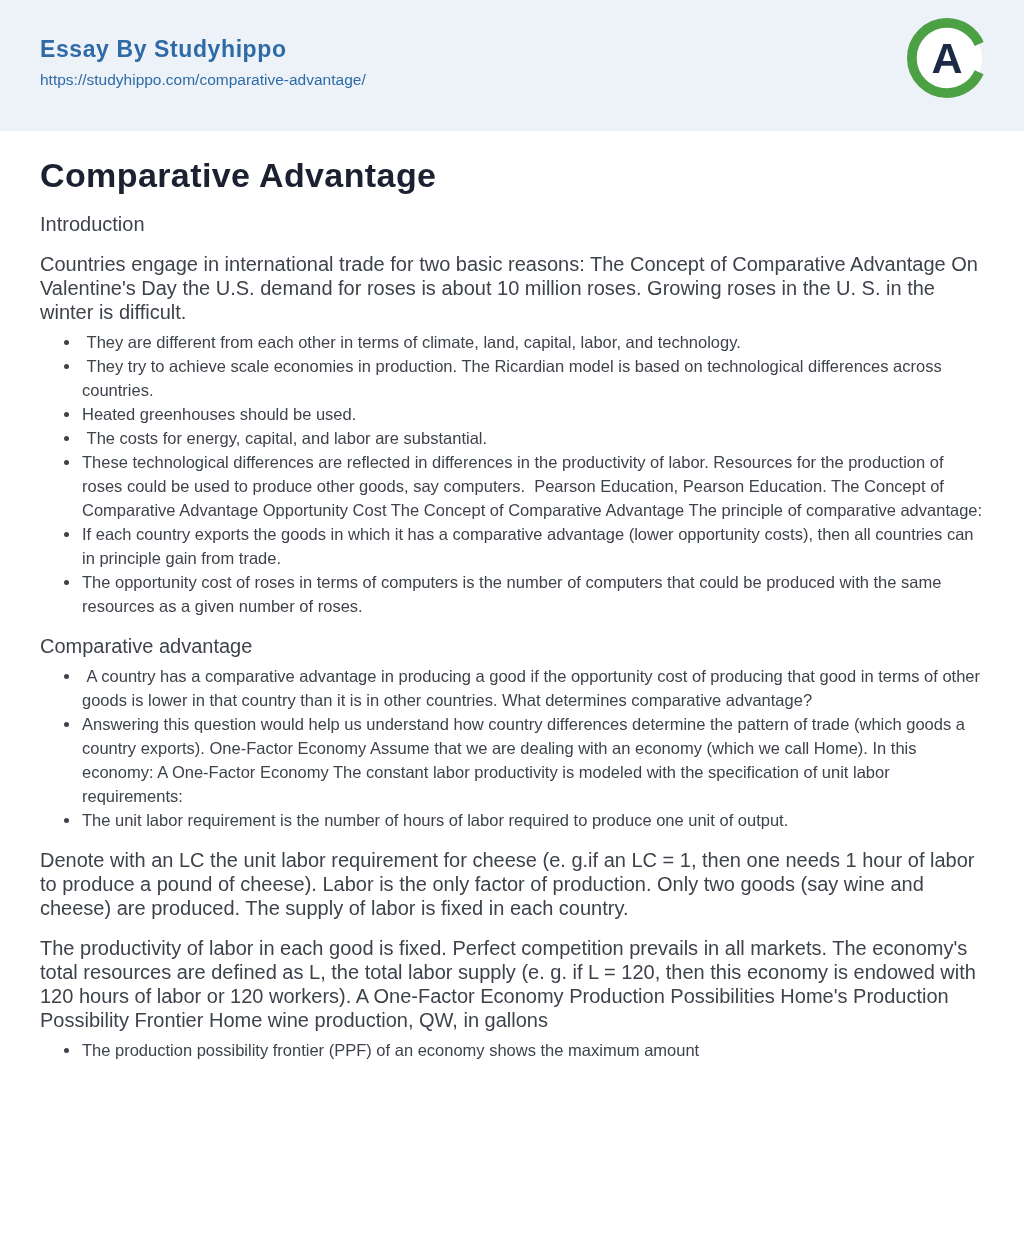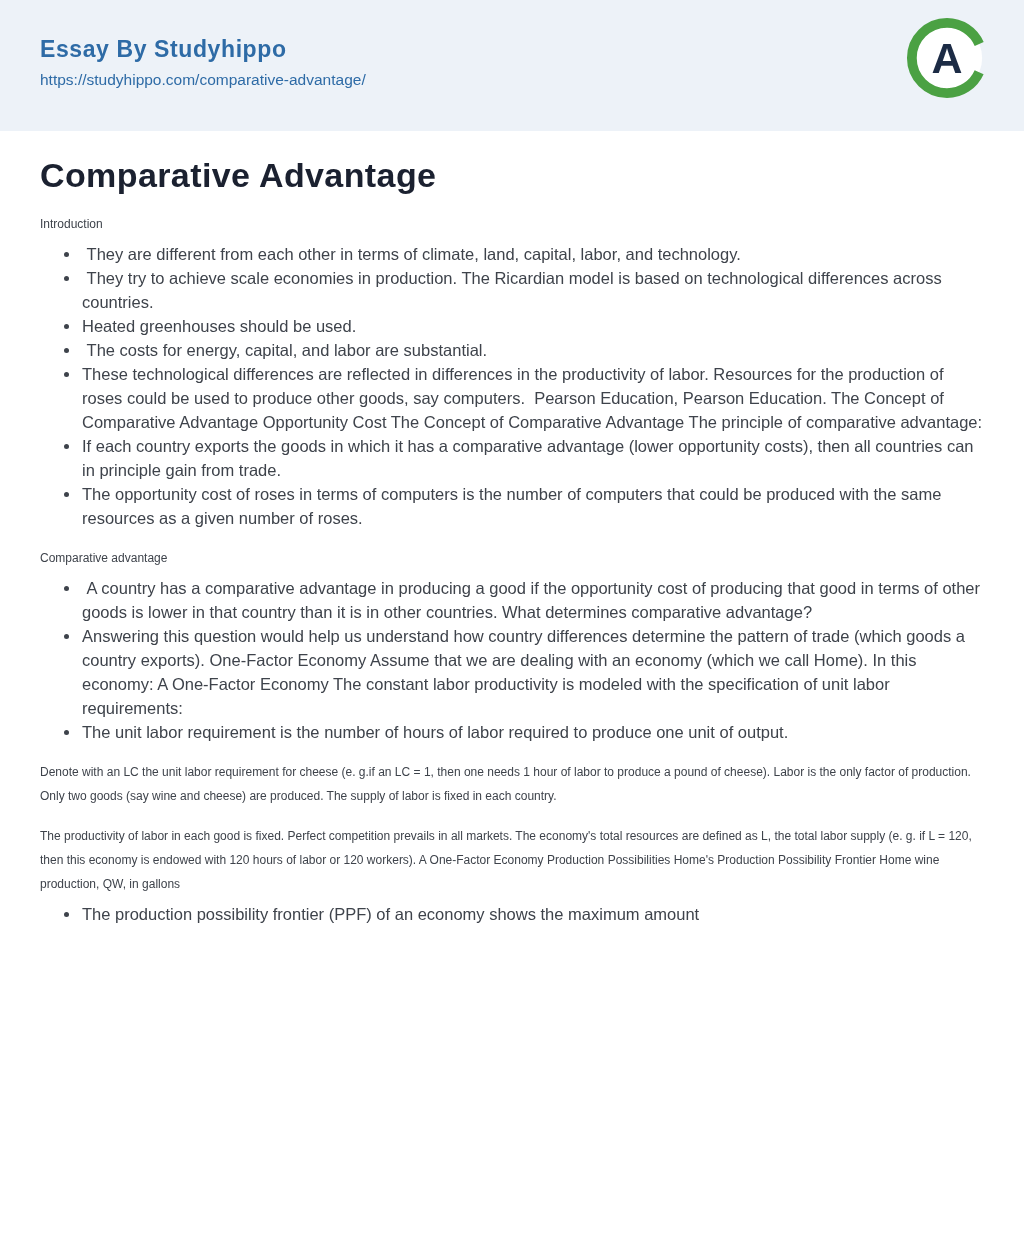--- a/index.html
+++ b/index.html
@@ -39,21 +39,21 @@
   .content { padding: 0 40px; box-sizing: border-box; }
   .page-title {
     color: #1b2130;
     font-size: 34px;
     font-weight: bold;
     letter-spacing: 0.4px;
     line-height: 1.2;
     margin: 24px 0 0 0;
   }
   .content p {
-    font-size: 12px;
+    font-size: 20px;
     line-height: 24px;
     margin: 16px 0 0 0;
     white-space: pre-wrap;
   }
   .content ul {
     margin: 6px 0 0 0;
     padding: 0 0 0 41px;
     list-style: disc;
   }
   .content li {
@@ -75,20 +75,21 @@
     <circle cx="42" cy="42" r="36" fill="#ffffff" stroke="#4ba143" stroke-width="10" stroke-dasharray="196 30.2" stroke-dashoffset="-15"></circle>
     <text x="42" y="57" text-anchor="middle" font-family="Liberation Sans, sans-serif" font-size="44" font-weight="bold" fill="#1c2b45">A</text>
   </svg>
 </div>
 
 <div class="content">
   <h1 class="page-title">Comparative Advantage</h1>
 
   <p>Introduction</p>
 
+  <p>Countries engage in international trade for two basic reasons: The Concept of Comparative Advantage On Valentine's Day the U.S. demand for roses is about 10 million roses. Growing roses in the U. S. in the winter is difficult.</p>
 
   <ul>
     <li> They are different from each other in terms of climate, land, capital, labor, and technology.</li>
     <li> They try to achieve scale economies in production. The Ricardian model is based on technological differences across countries.</li>
     <li>Heated greenhouses should be used.</li>
     <li> The costs for energy, capital, and labor are substantial.</li>
     <li>These technological differences are reflected in differences in the productivity of labor. Resources for the production of roses could be used to produce other goods, say computers.  Pearson Education, Pearson Education. The Concept of Comparative Advantage Opportunity Cost The Concept of Comparative Advantage The principle of comparative advantage:</li>
     <li>If each country exports the goods in which it has a comparative advantage (lower opportunity costs), then all countries can in principle gain from trade.</li>
     <li>The opportunity cost of roses in terms of computers is the number of computers that could be produced with the same resources as a given number of roses.</li>
   </ul>

